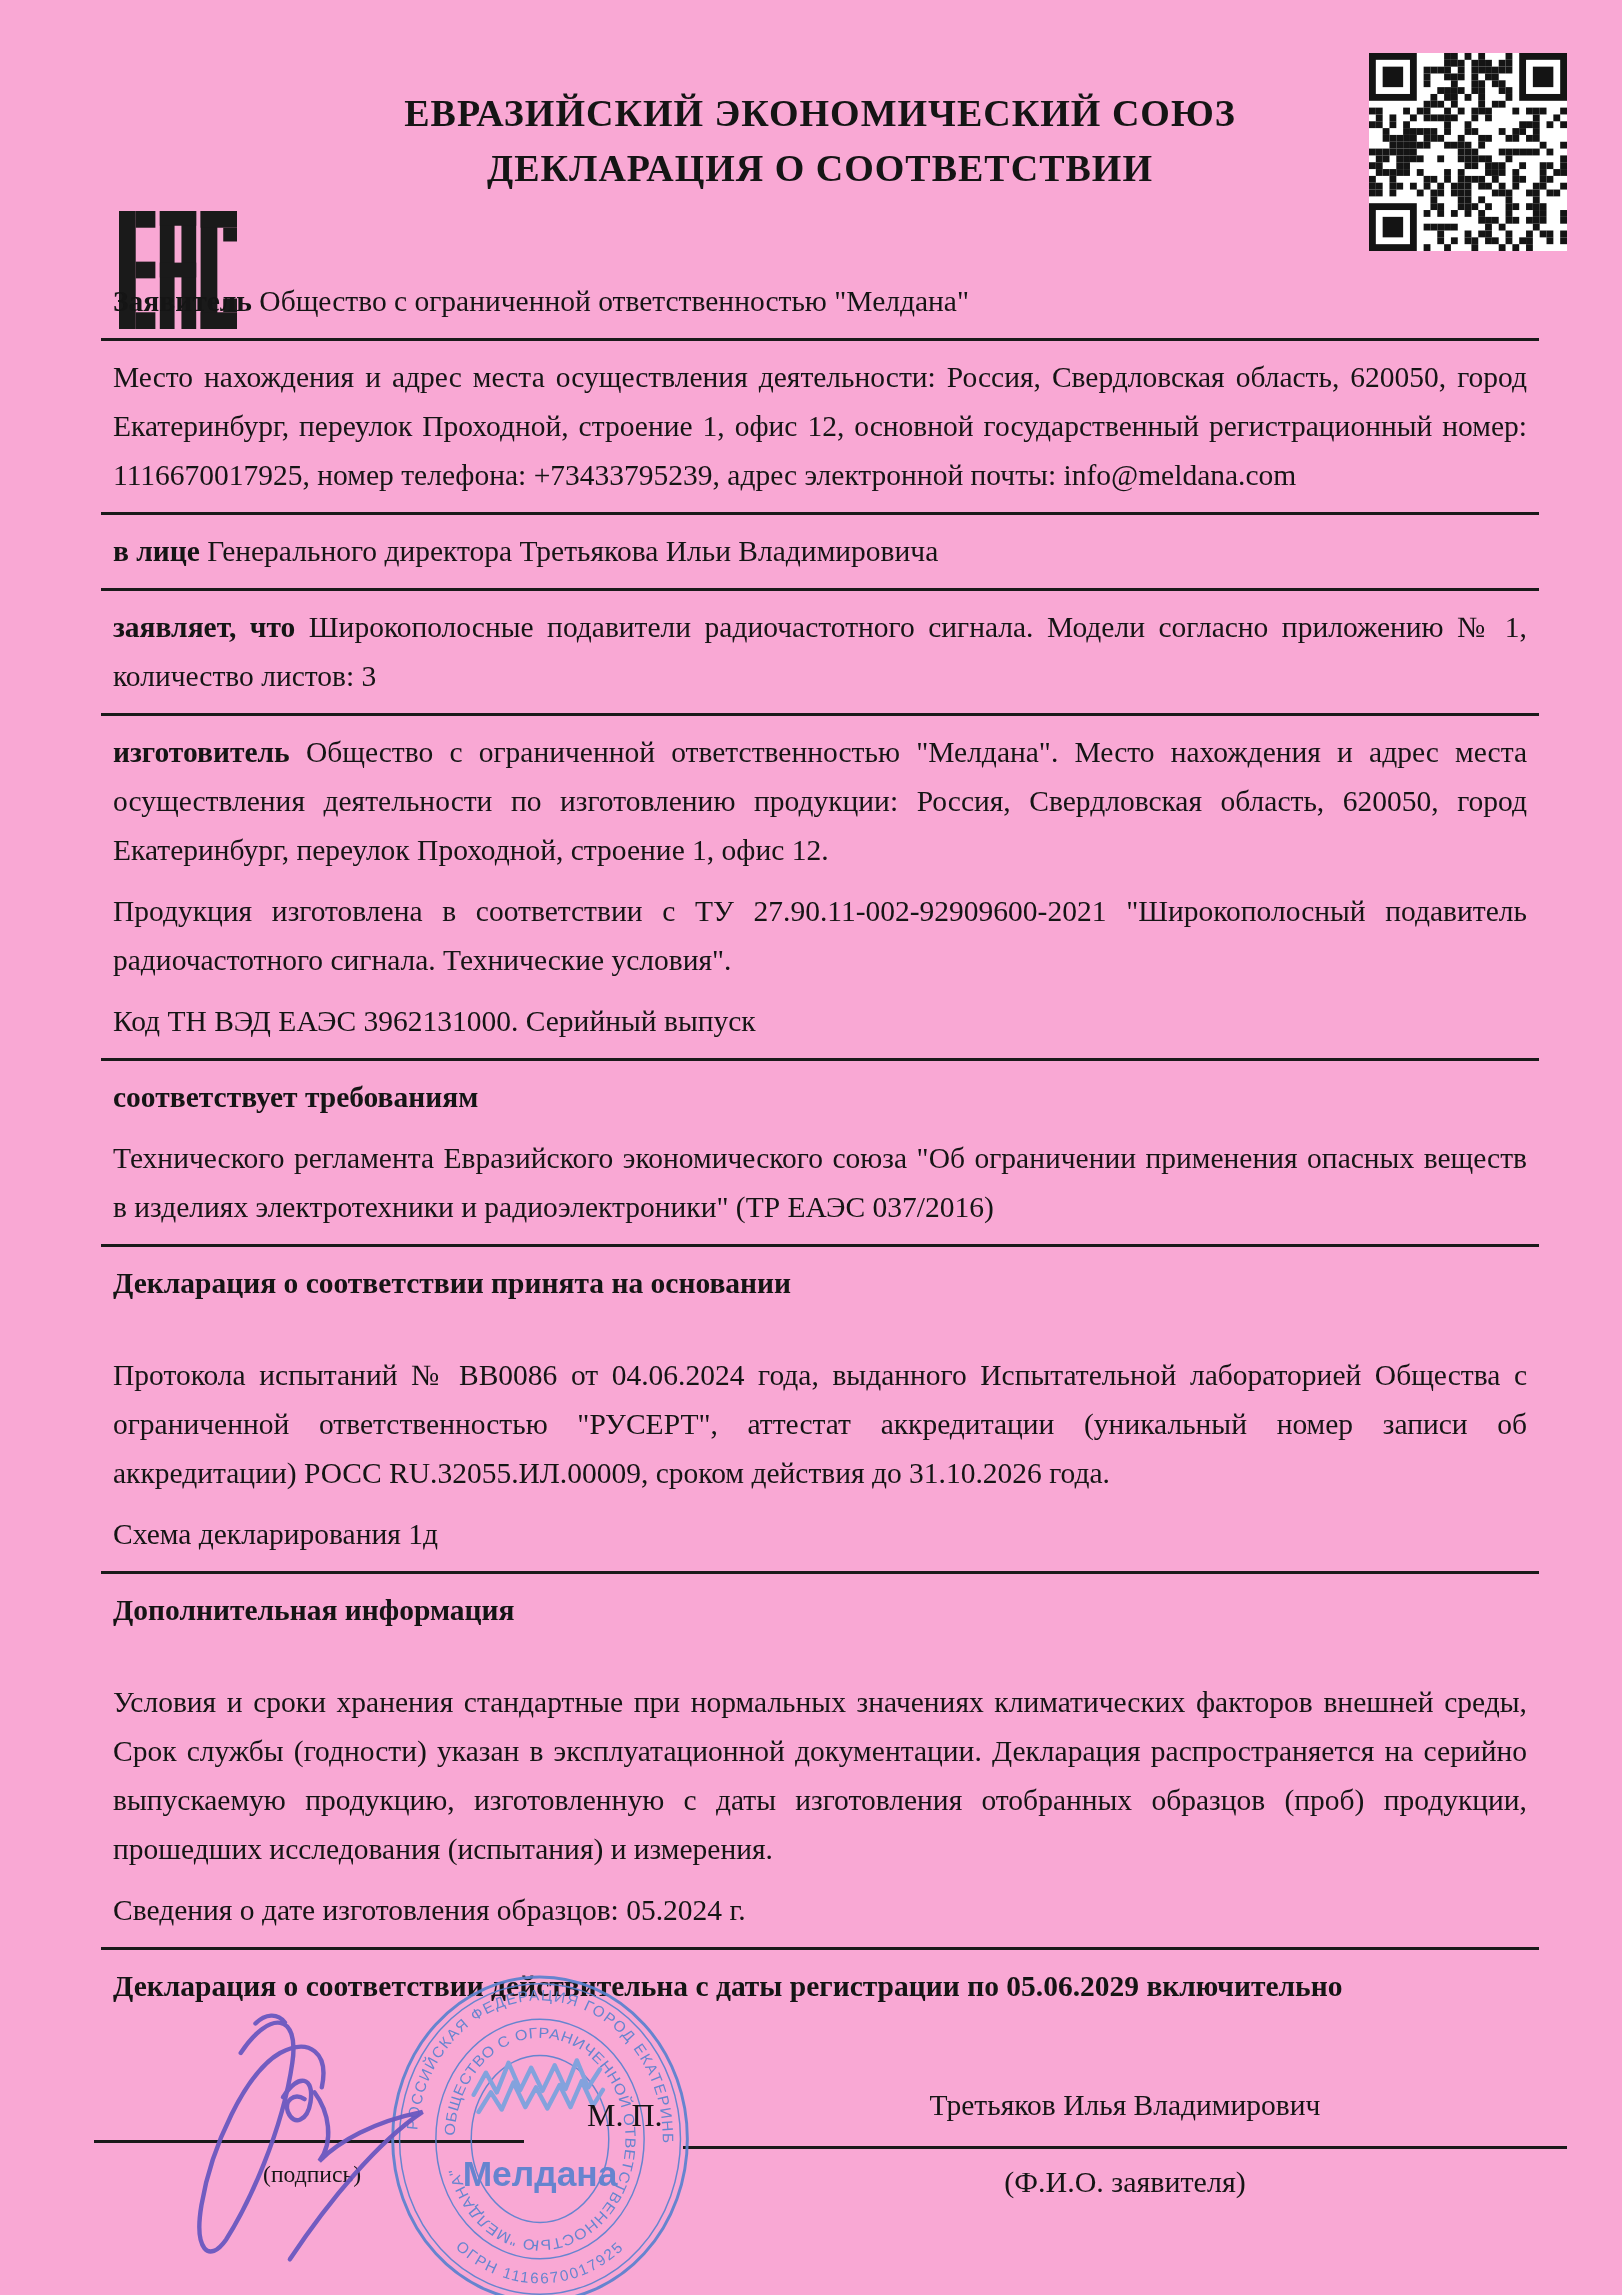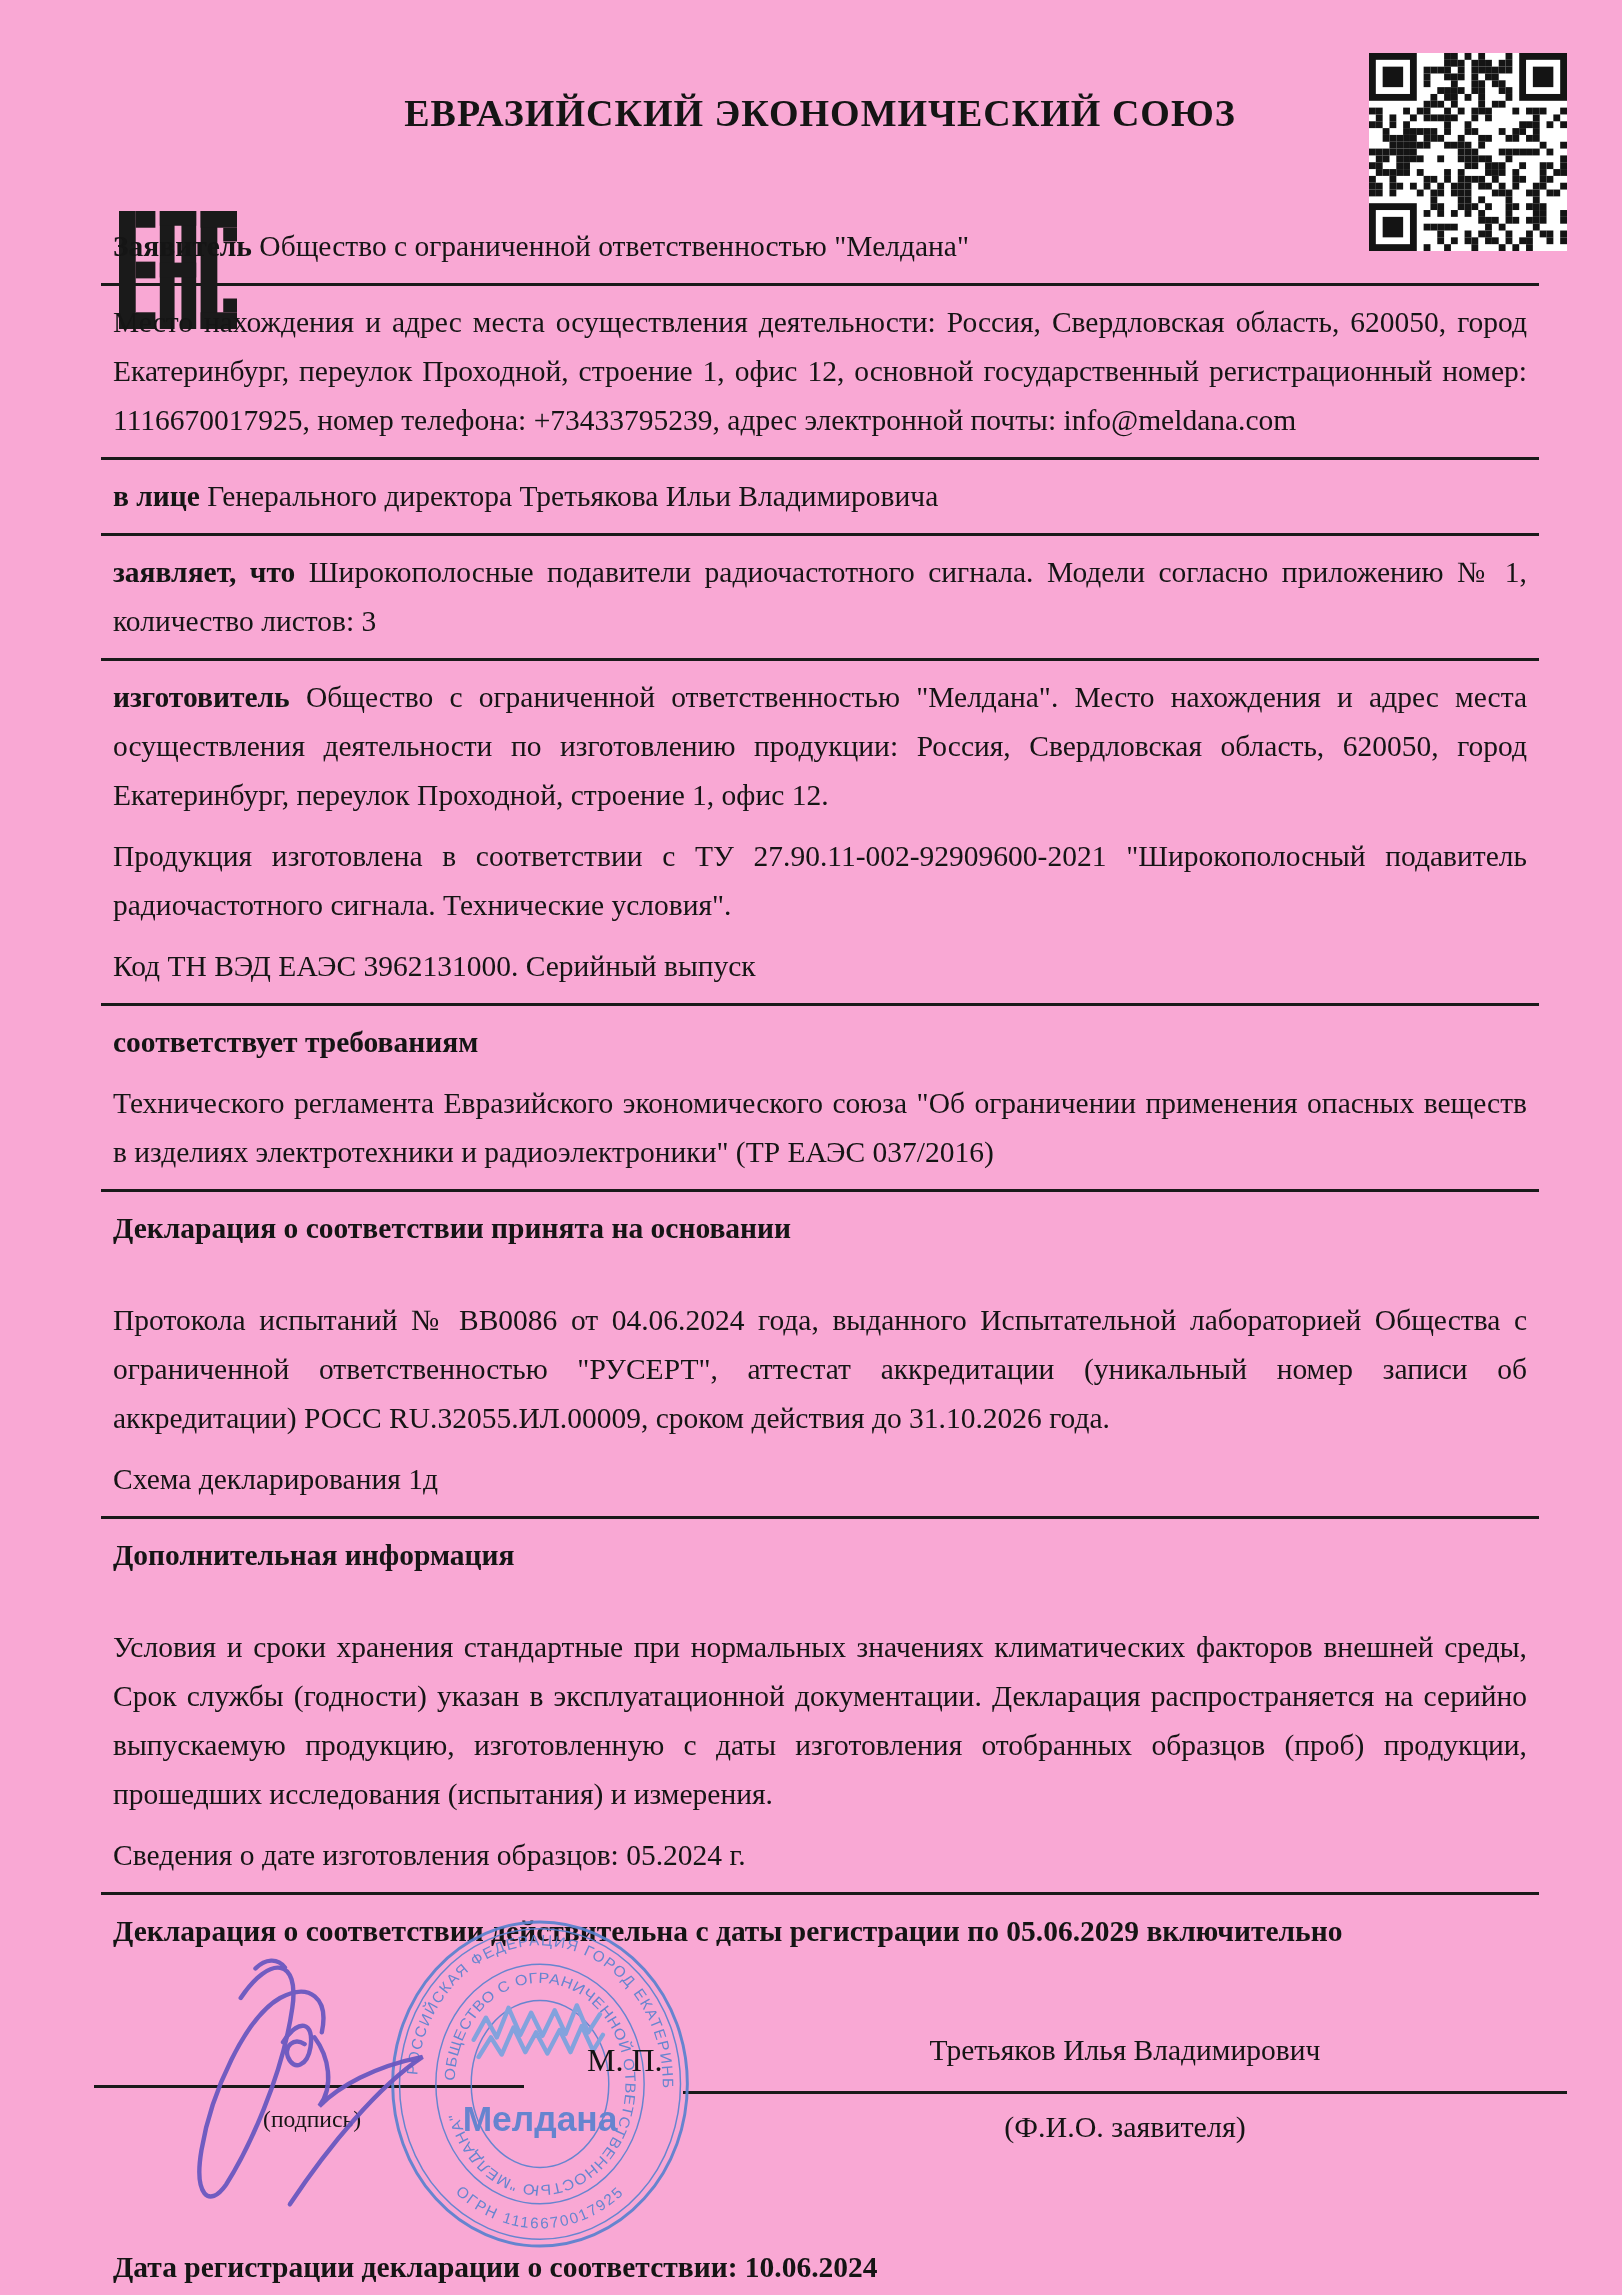--- a/index.html
+++ b/index.html
@@ -387,20 +387,21 @@
         <rect x="24" y="2" width="3" height="3"></rect>
         <rect x="0" y="22" width="7" height="7"></rect>
         <rect x="1" y="23" width="5" height="5" fill="#ffffff"></rect>
         <rect x="2" y="24" width="3" height="3"></rect>
       </g>
   </svg>
 
   <div class="content">
     <div class="title">
       <div>ЕВРАЗИЙСКИЙ ЭКОНОМИЧЕСКИЙ СОЮЗ</div>
+      <div>ДЕКЛАРАЦИЯ О СООТВЕТСТВИИ</div>
     </div>
 
     <div class="doc">
       <p class="left"><span class="lead">Заявитель</span> <span>Общество с ограниченной ответственностью "Мелдана"</span></p>
 
       <hr class="rule">
 
       <p>Место нахождения и адрес места осуществления деятельности: Россия, Свердловская область, 620050, город Екатеринбург, переулок Проходной, строение 1, офис 12, основной государственный регистрационный номер: 1116670017925, номер телефона: +73433795239, адрес электронной почты: info@meldana.com</p>
 
       <hr class="rule">

